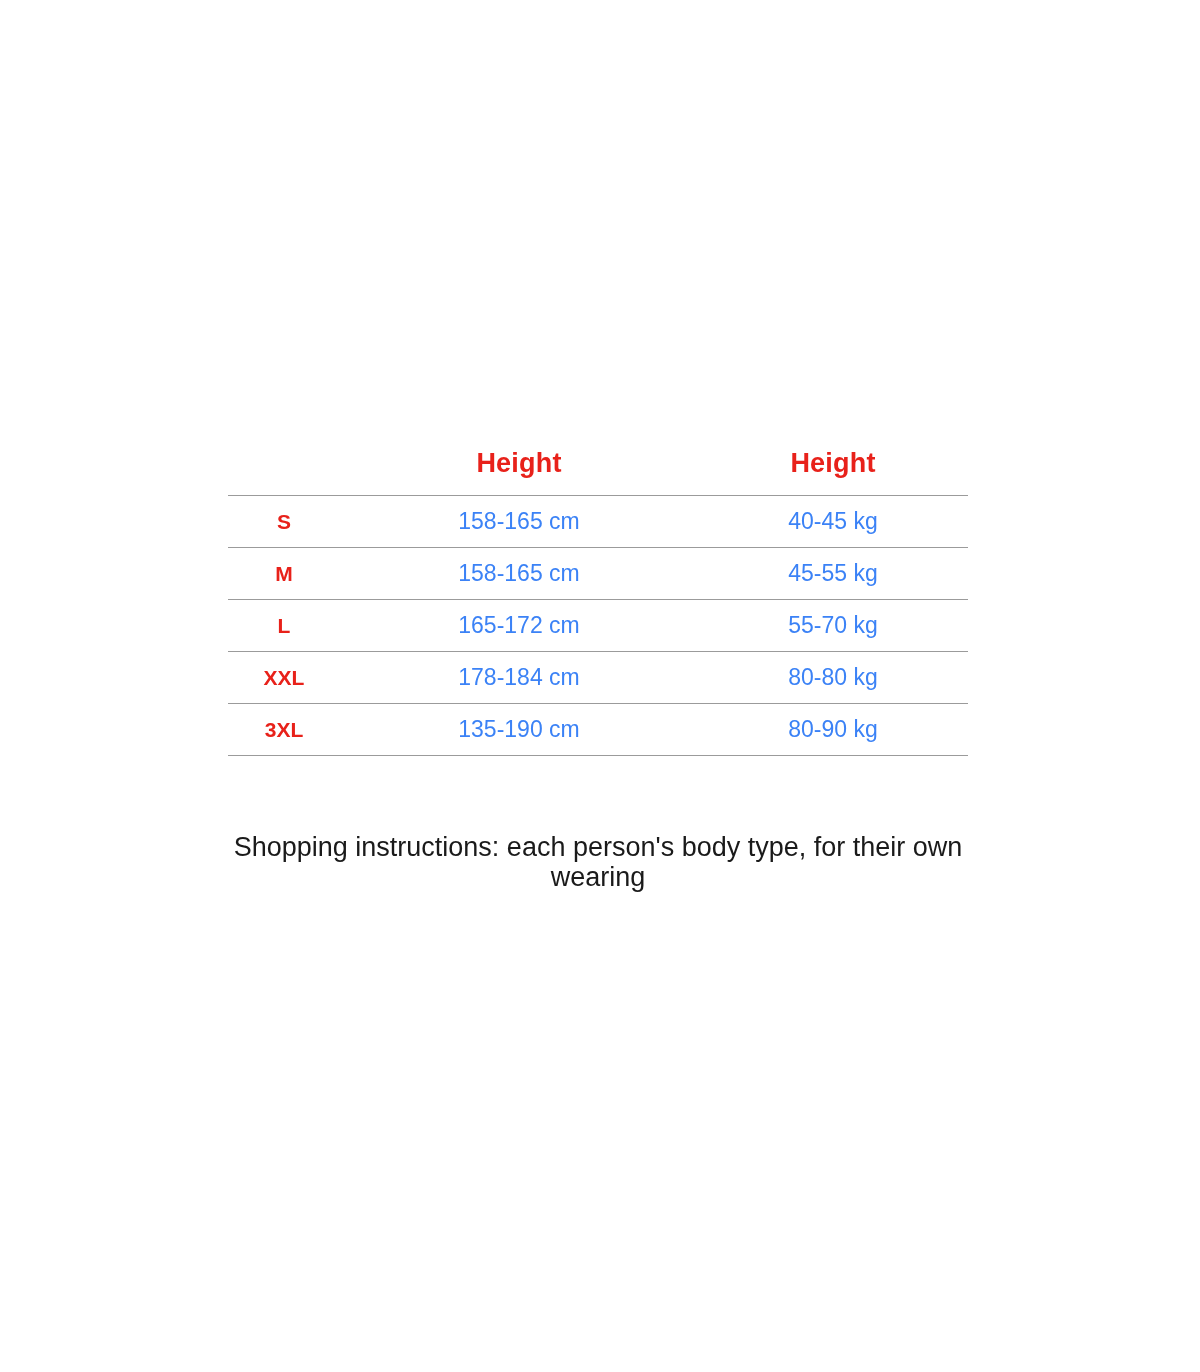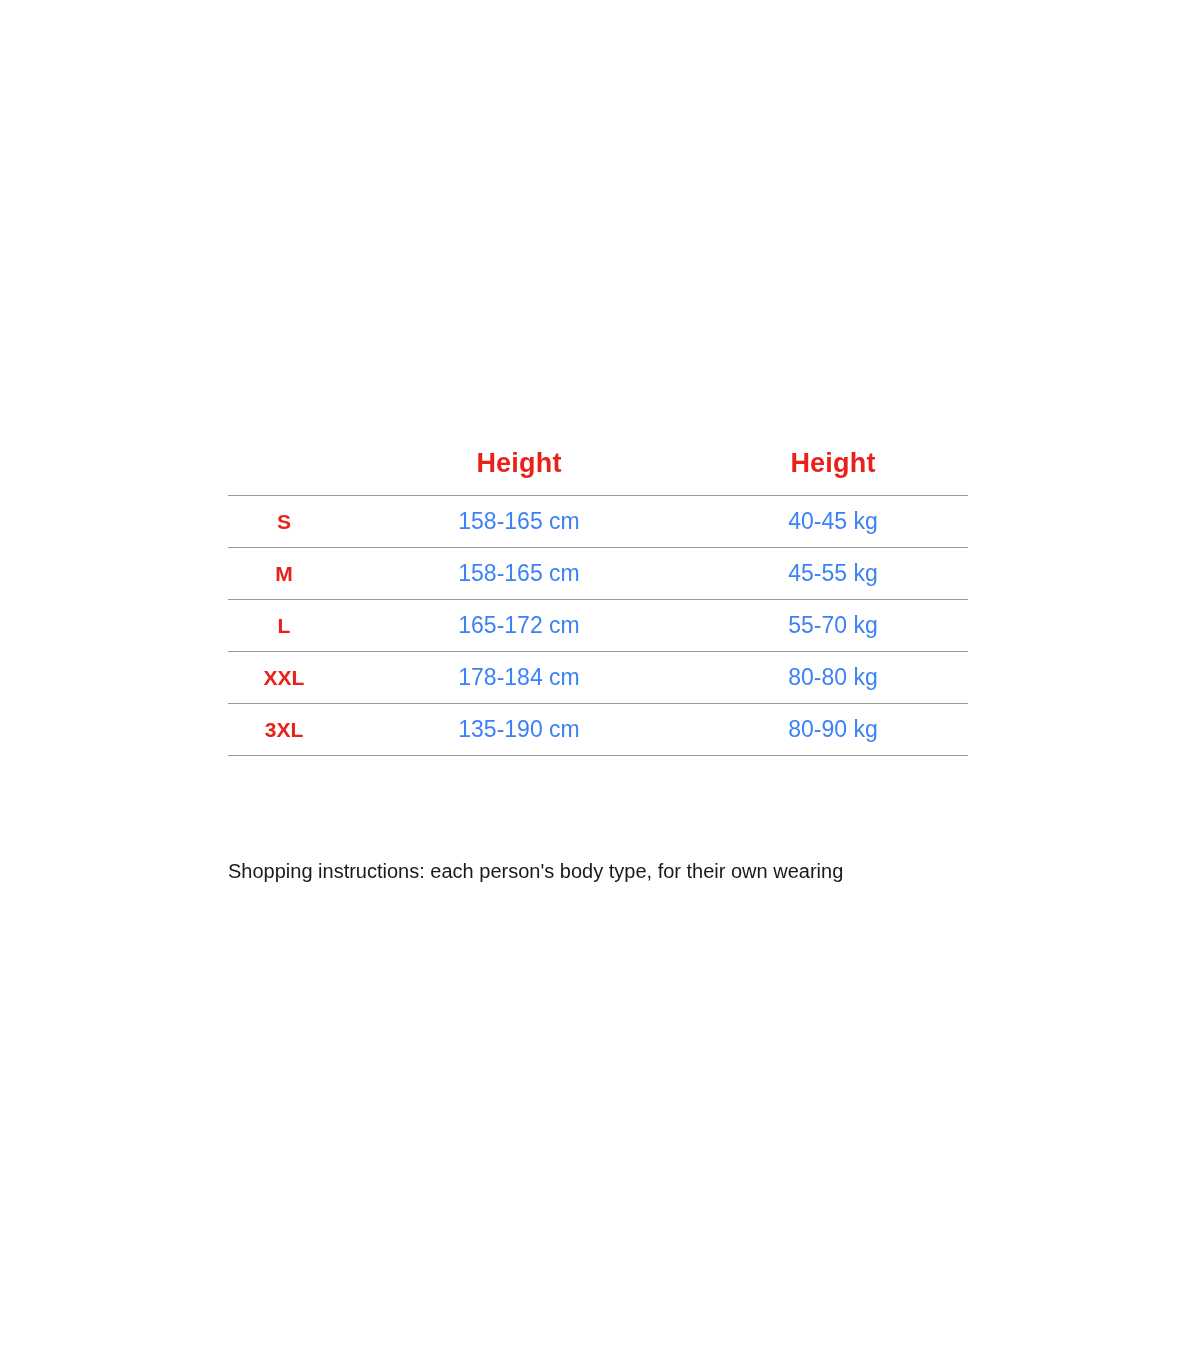--- a/index.html
+++ b/index.html
@@ -77,24 +77,24 @@
     color: #e8211a;
     font-weight: bold;
     font-size: 21px;
   }
 
   .note {
     position: absolute;
     left: 228px;
     top: 832px;
     width: 740px;
-    font-size: 20px;
+    text-align: center;
+    font-size: 27px;
     line-height: 30px;
     color: #1a1a1a;
-    margin-top: 24px;
   }
 </style>
 </head>
 <body>
 
 <div class="sheet">
 
   <div class="size-chart">
     <table class="size-table">
       <colgroup>

